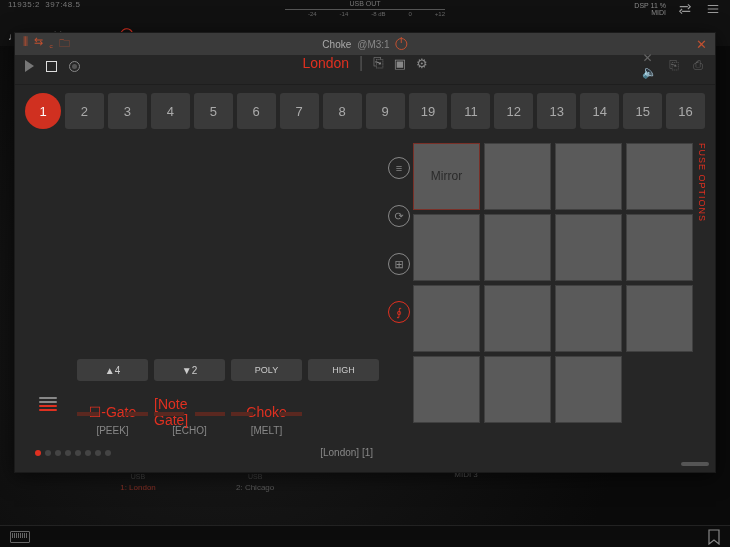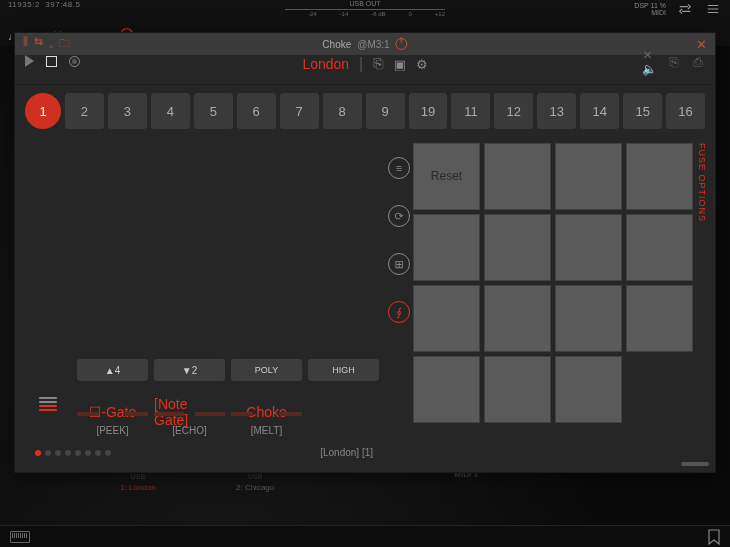--- a/index.html
+++ b/index.html
@@ -38,21 +38,21 @@
   
   .panel { position:absolute; left:14px; right:14px; top:32px; bottom:74px; background:#2a2a2a; border:1px solid #1a1a1a; box-shadow:0 4px 20px rgba(0,0,0,0.6); display:flex; flex-direction:column; }
   .panel-title { height:22px; background:#3a3a3a; display:flex; align-items:center; position:relative; font-size:10px; color:#aaa; }
   .panel-title .tabs-icons { display:flex; gap:6px; padding-left:8px; }
   .panel-title .tabs-icons span { color:#c05030; cursor:pointer; font-size:11px; }
   .panel-title .ttl { position:absolute; left:50%; transform:translateX(-50%); display:flex; align-items:center; gap:6px; }
   .power { width:12px; height:12px; border:1.2px solid #c05030; border-radius:50%; position:relative; }
   .power::after { content:""; position:absolute; top:-2px; left:50%; width:1.2px; height:6px; background:#c05030; transform:translateX(-50%); }
   .panel-title .close { position:absolute; right:8px; color:#c05030; font-size:13px; cursor:pointer; }
 
-  .preset-row { height:30px; display:flex; align-items:flex-start; padding:0 10px; position:relative; background:#262626; border-bottom:1px solid #1e1e1e; }
+  .preset-row { height:30px; display:flex; align-items:flex-end; padding:12px 10px; position:relative; background:#262626; border-bottom:1px solid #1e1e1e; }
   .preset-row .pl-left { display:flex; gap:12px; align-items:center; }
   .play-tri { width:0; height:0; border-top:6px solid transparent; border-bottom:6px solid transparent; border-left:9px solid #777; cursor:pointer; }
   .stop-sq { width:11px; height:11px; border:1.5px solid #ddd; cursor:pointer; }
   .rec-ci { width:11px; height:11px; border:1.5px solid #888; border-radius:50%; cursor:pointer; position:relative; }
   .rec-ci::after { content:""; position:absolute; inset:2px; border-radius:50%; background:#555; }
   .preset-center { position:absolute; left:50%; transform:translateX(-50%); display:flex; align-items:center; gap:10px; }
   .preset-name { color:#e03020; font-size:14px; font-weight:400; }
   .divider { color:#555; }
   .pc-icon { color:#888; font-size:13px; cursor:pointer; }
   .preset-right { margin-left:auto; display:flex; gap:10px; }
@@ -267,21 +267,21 @@
     </div>
 
     <div class="body-right">
       <div class="side-icons">
         <div class="side-btn">≡</div>
         <div class="side-btn">⟳</div>
         <div class="side-btn">⊞</div>
         <div class="side-btn red">∮</div>
       </div>
       <div class="grid">
-        <div class="cell lit">Reset</div>
+        <div class="cell lit">Mirror</div>
         <div class="cell"></div>
         <div class="cell"></div>
         <div class="cell"></div>
         <div class="cell"></div>
         <div class="cell"></div>
         <div class="cell"></div>
         <div class="cell"></div>
         <div class="cell"></div>
         <div class="cell"></div>
         <div class="cell"></div>

